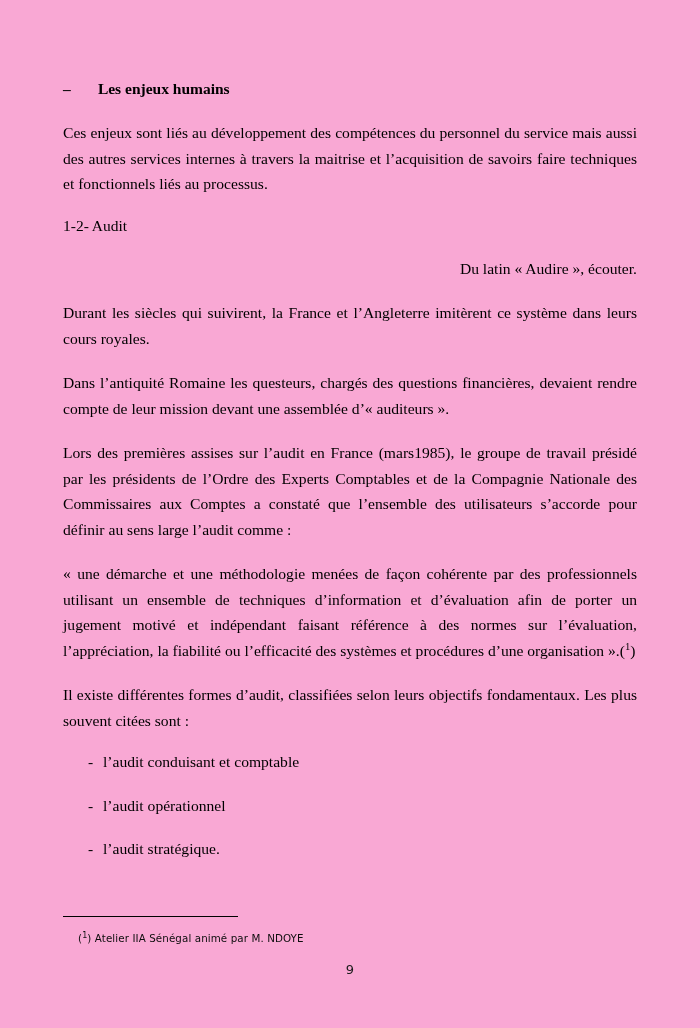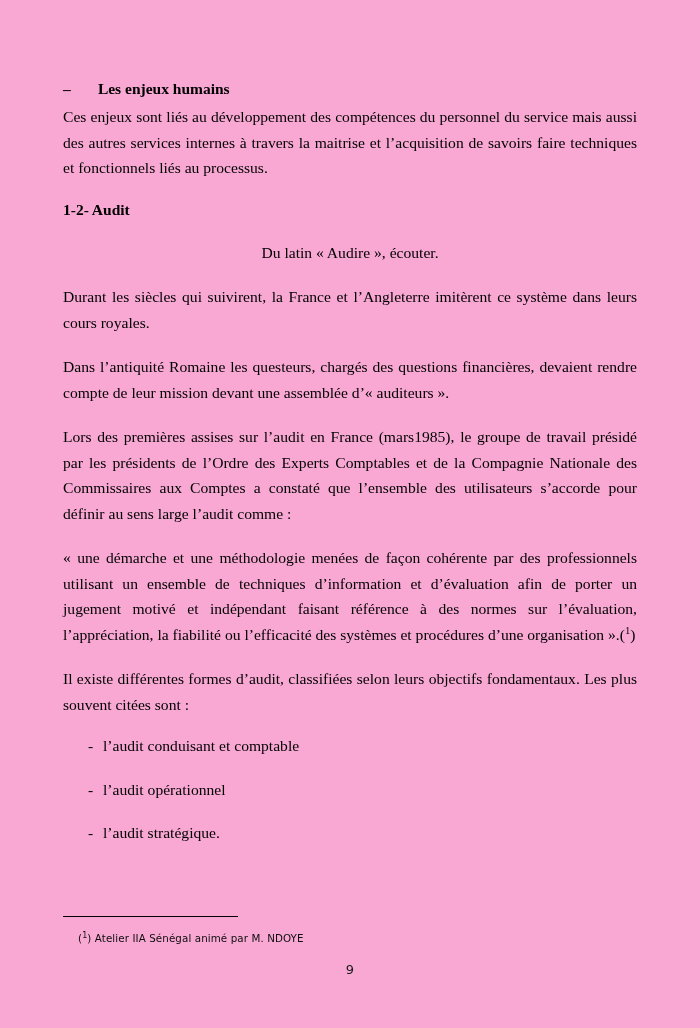--- a/index.html
+++ b/index.html
@@ -44,42 +44,42 @@
   .subhead-dash .dash {
     font-weight: 700;
     letter-spacing: 0;
   }
   .subhead-dash .title {
     font-weight: 700;
   }
 
   .heading-num {
     font-size: 15.5px;
-    font-weight: 700;
+    font-weight: 400;
     line-height: 22px;
     margin: 18px 0 0 0;
   }
 
   
   p.body {
     font-size: 15.6px;
     line-height: 25.5px;
     text-align: justify;
     text-justify: inter-word;
     margin: 0;
     hyphens: none;
   }
   p.body.nojust {
-    text-align: center;
+    text-align: right;
   }
   p.gap {
     margin-top: 19px;
   }
   p.tight {
-    margin-top: 4px;
+    margin-top: 20px;
   }
 
   sup.fn {
     font-size: 0.68em;
     vertical-align: super;
     line-height: 0;
   }
 
   
   ul.dashlist {

